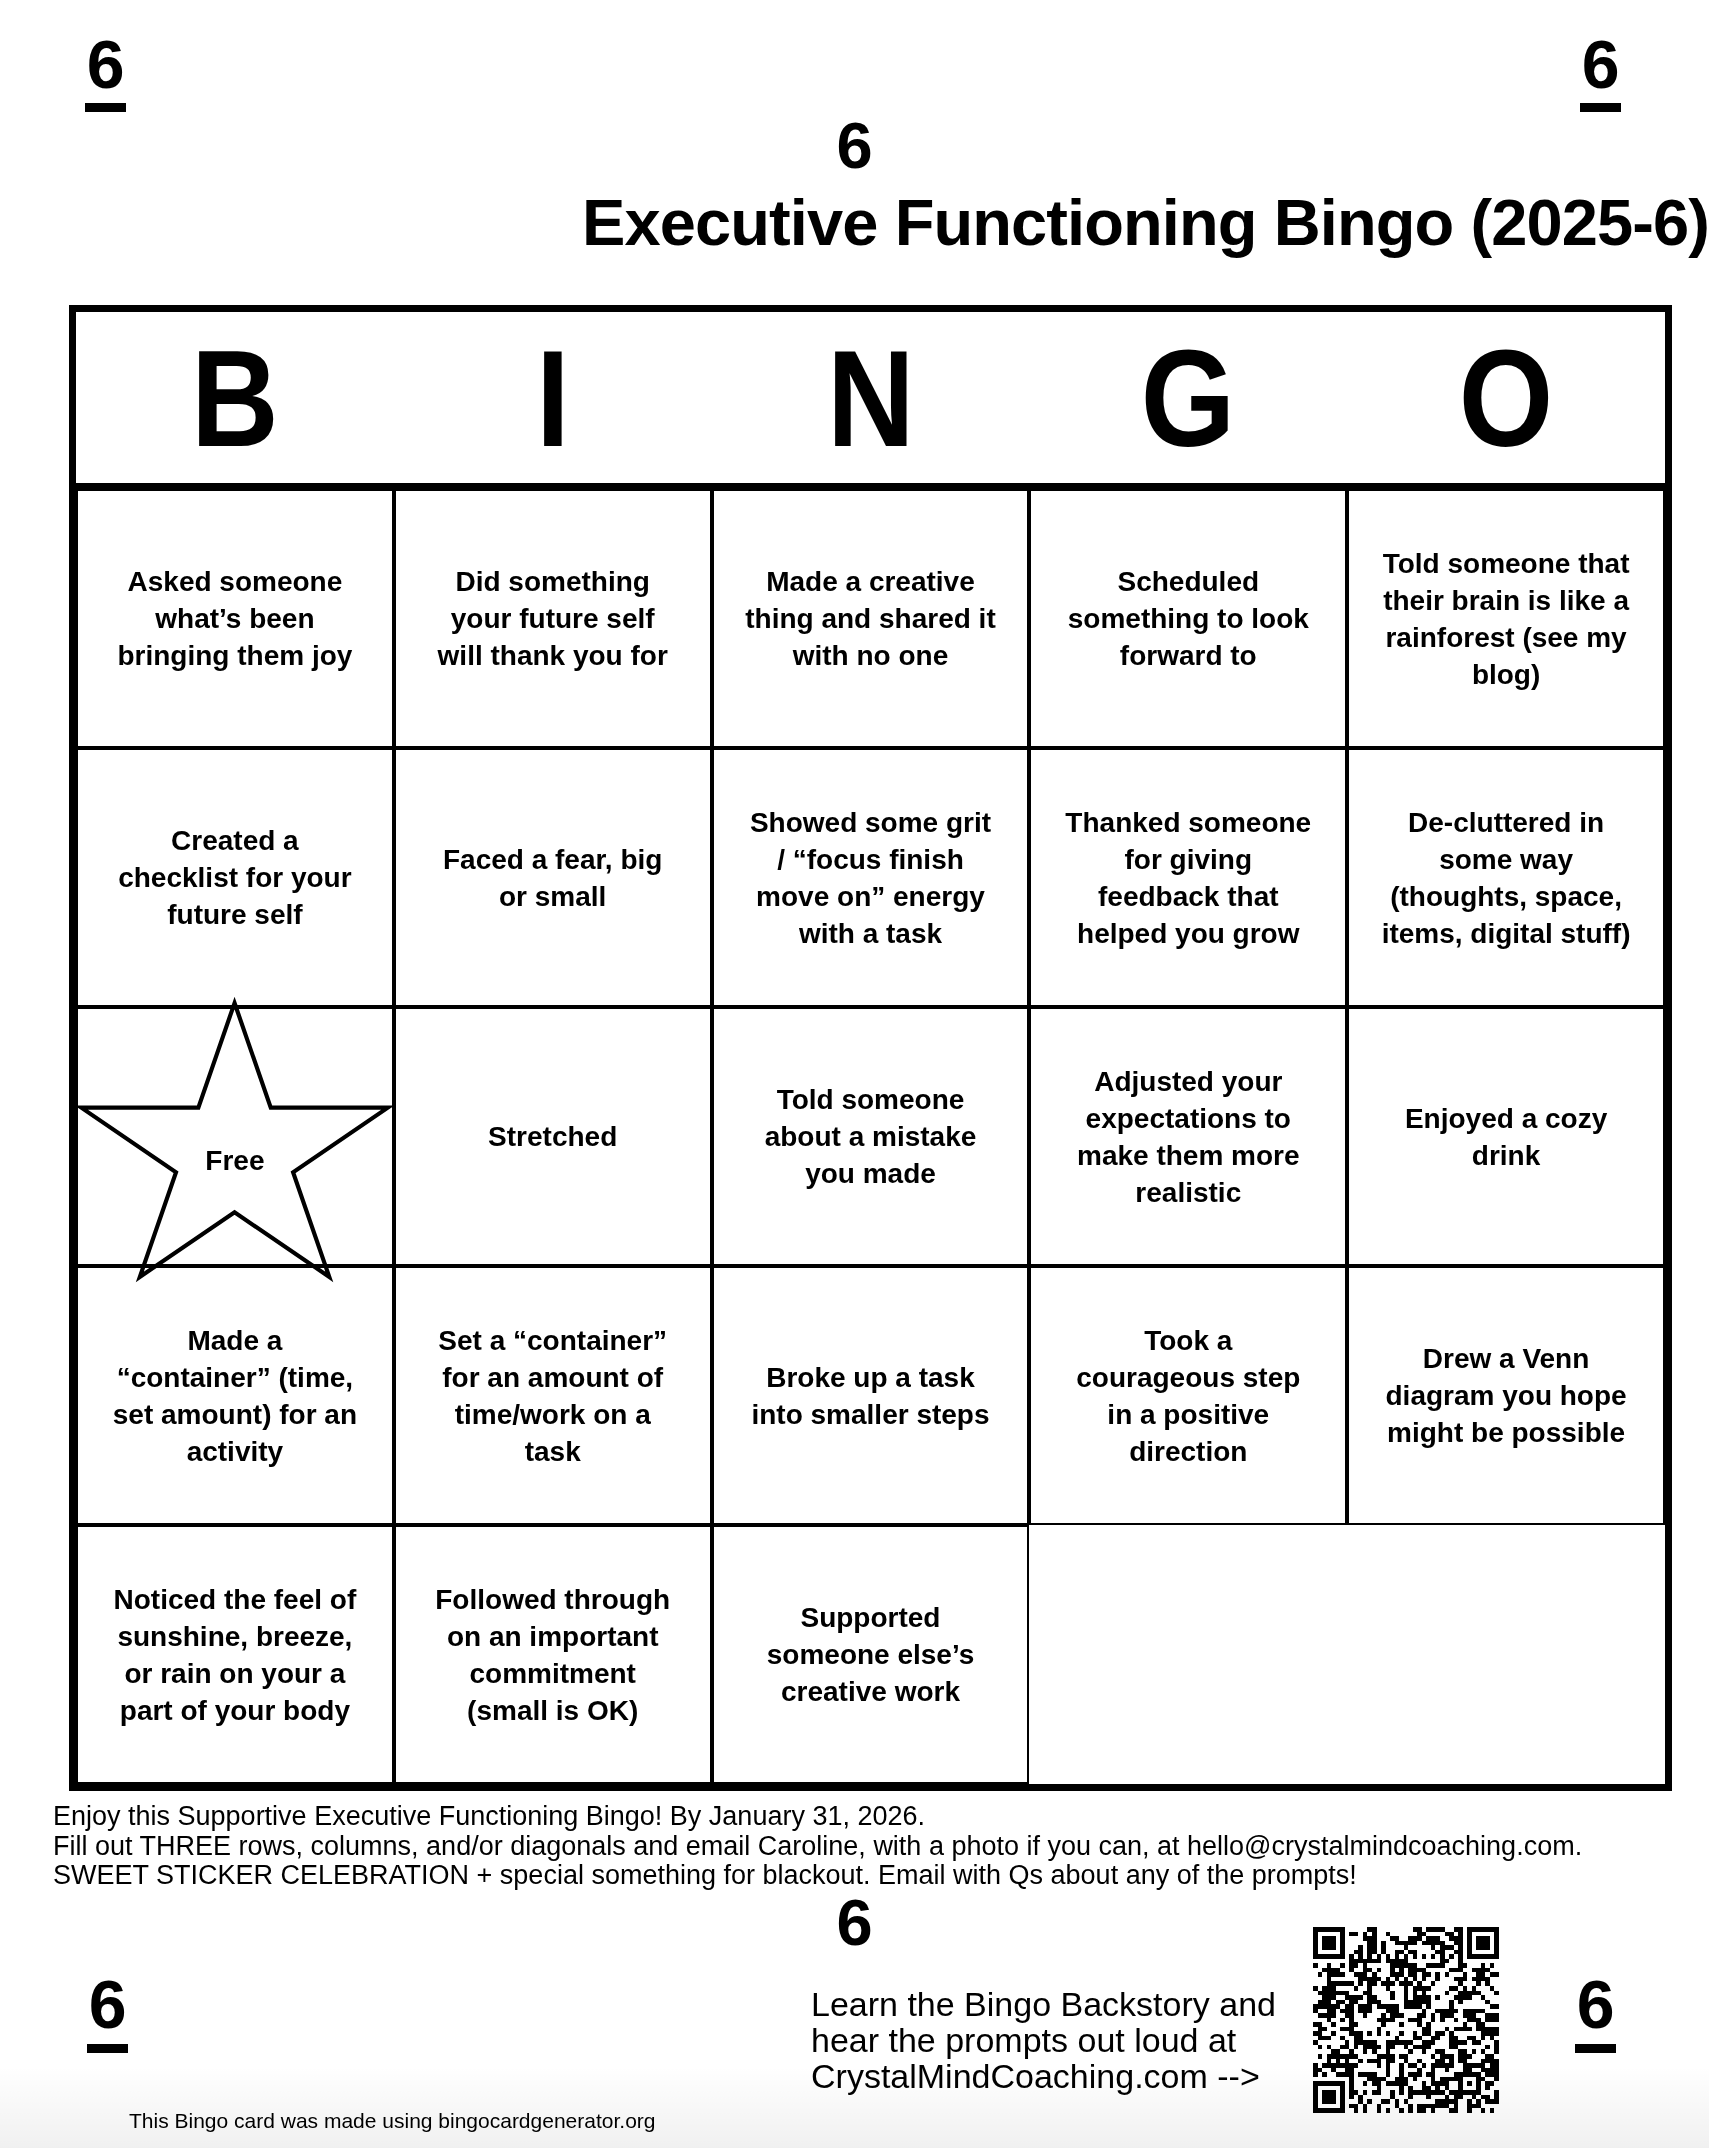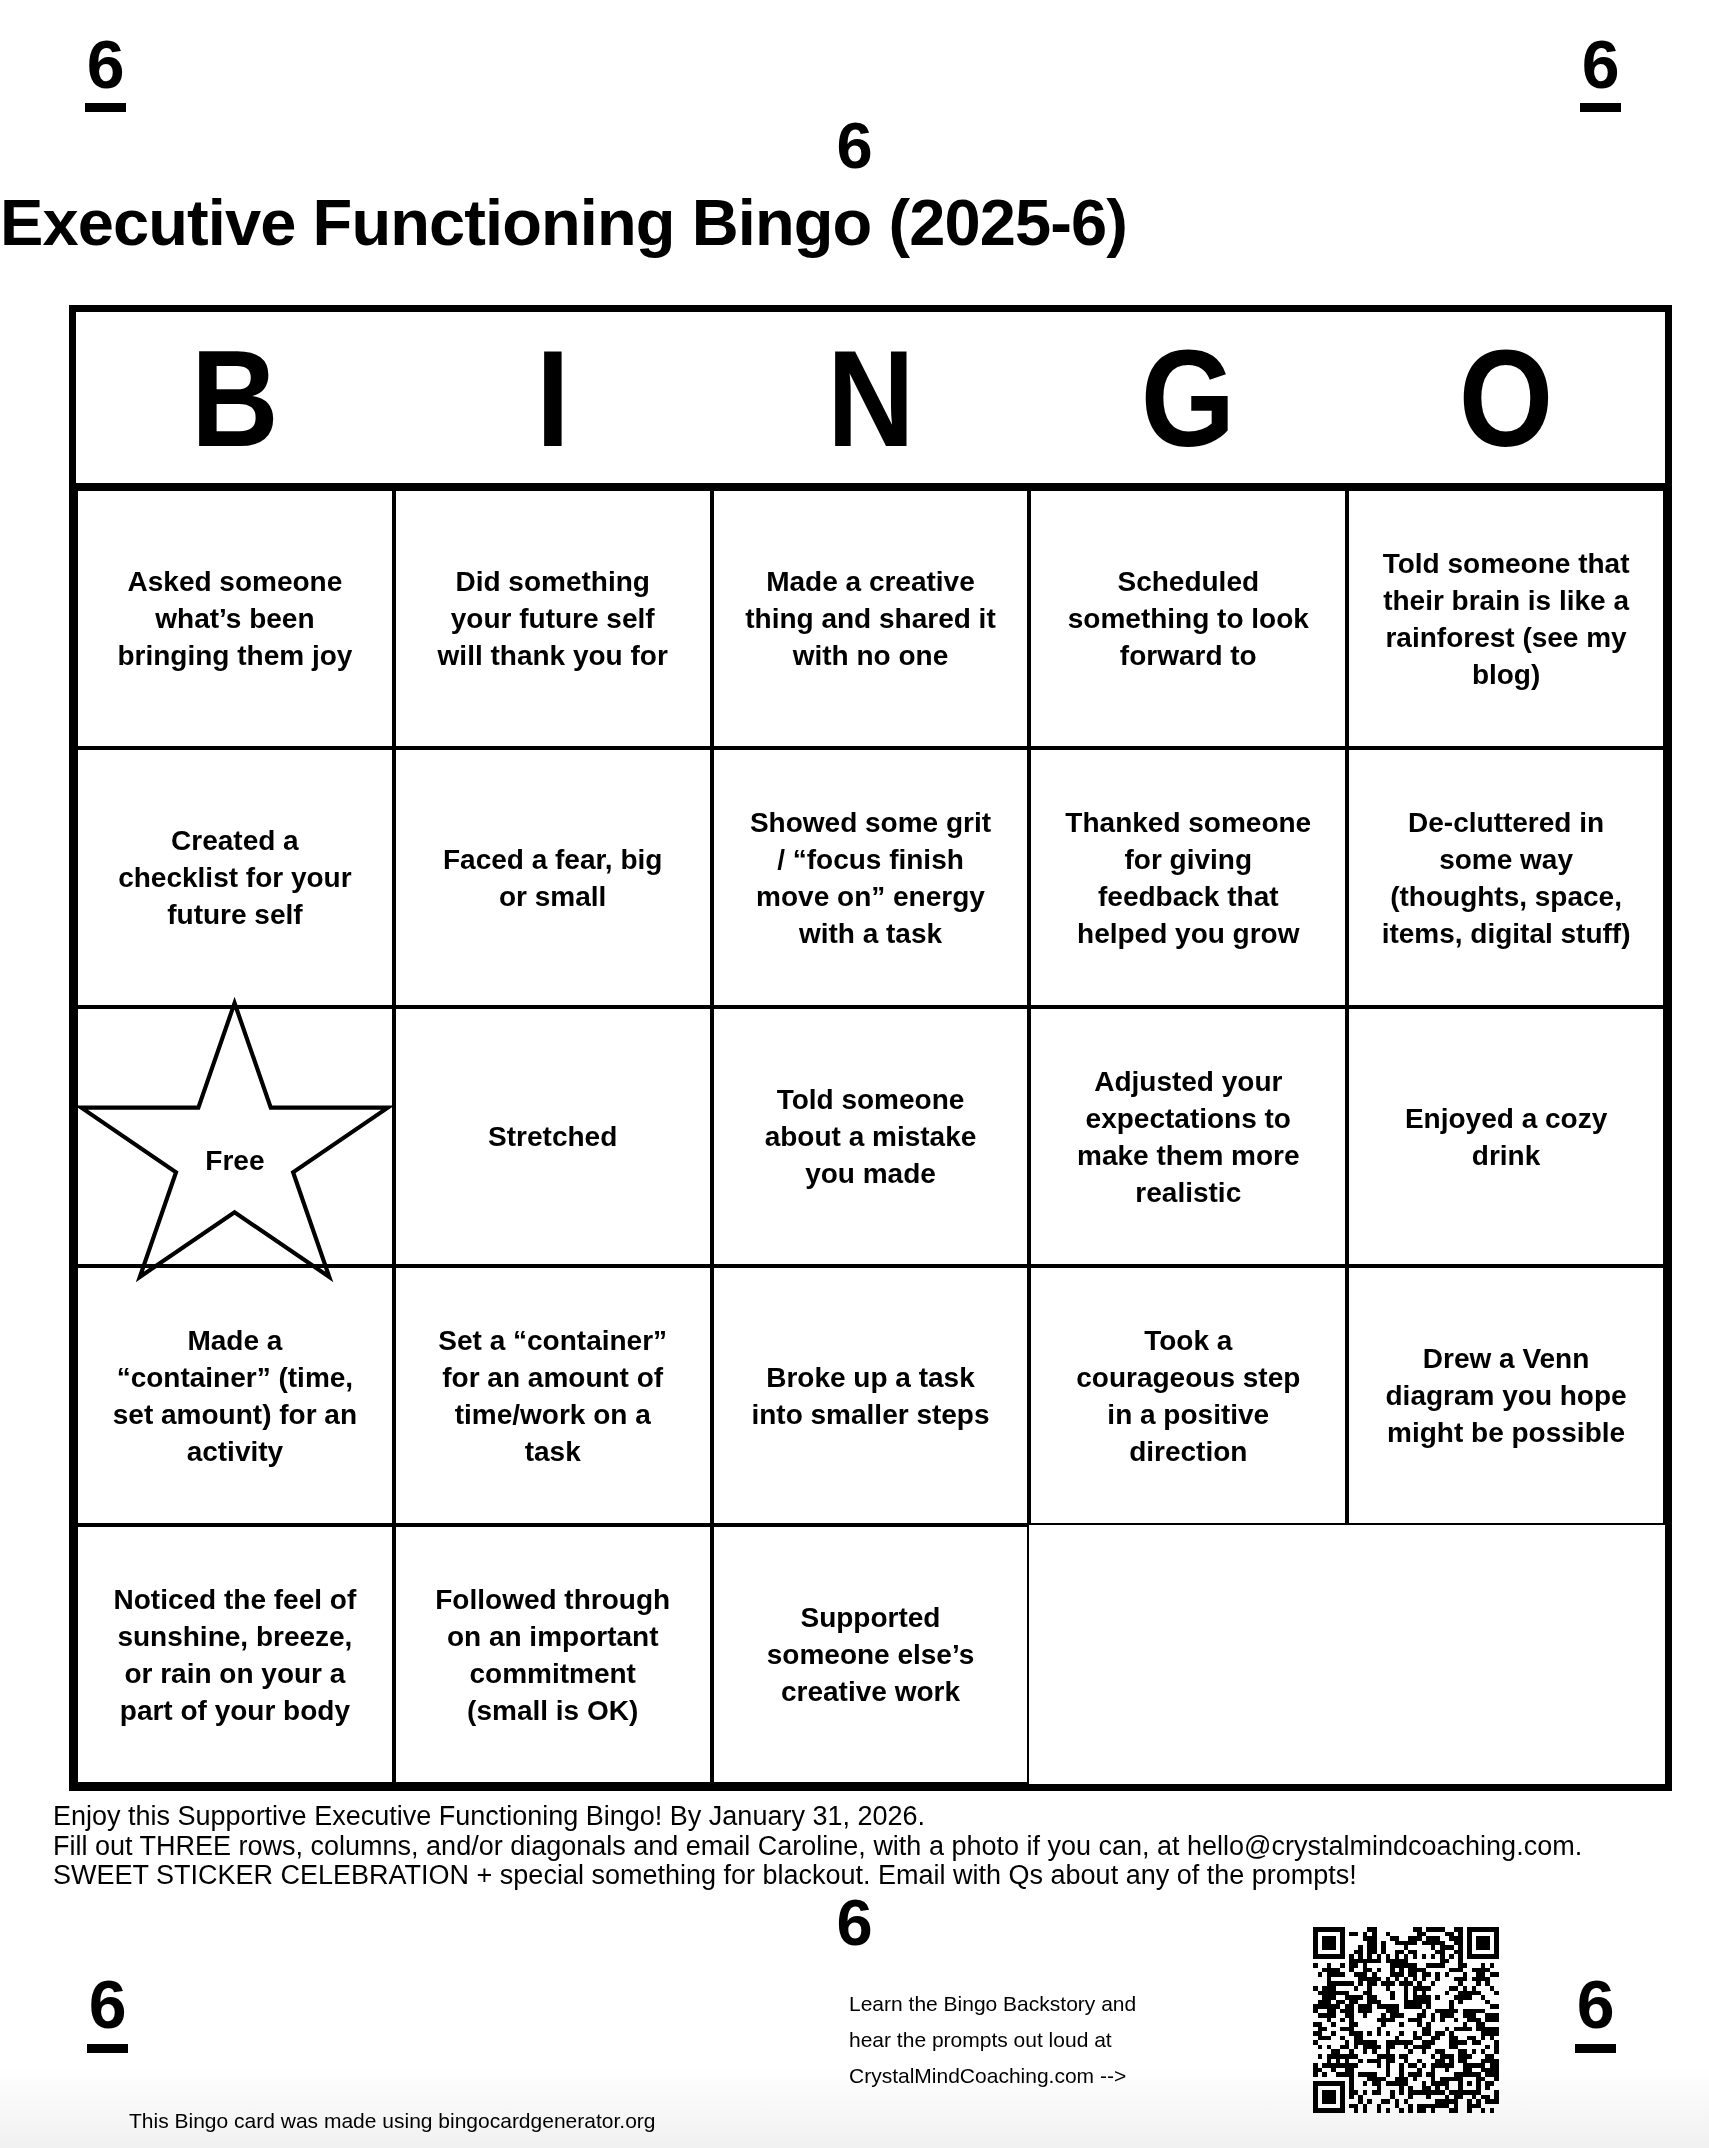--- a/index.html
+++ b/index.html
@@ -27,21 +27,21 @@
   .num-bl{left:87px;top:1970px;}
   .num-br{left:1575px;top:1970px;}
   .center-num{
     position:absolute;left:0;width:100%;text-align:center;
     font-size:65px;font-weight:bold;line-height:1;
   }
   .num-tc{top:113px;}
   .num-bc{top:1890px;}
   .title{
     position:absolute;left:0;top:185px;width:100%;
-    margin:0;text-align:left;
+    margin:0;text-align:right;
     font-size:65px;font-weight:bold;letter-spacing:-0.9px;
   }
   .grid{
     position:absolute;left:69px;top:305px;
     width:1603px;height:1486px;
     box-sizing:border-box;border:7.4px solid #000;
     display:grid;
     grid-template-columns:repeat(5,1fr);
     grid-template-rows:177px repeat(5,1fr);
     background:#fff;
@@ -72,22 +72,22 @@
     width:325px;height:279px;
     overflow:visible;pointer-events:none;
   }
   .star-svg polygon{fill:none;stroke:#000;stroke-width:4.4;}
   .free-label{position:relative;z-index:2;margin-top:48px;}
   .instructions{
     position:absolute;left:53px;top:1802px;width:1624px;
     font-size:27px;line-height:29.5px;font-weight:normal;
   }
   .backstory{
-    position:absolute;left:849px;top:1986px;width:480px;
-    font-size:21px;line-height:36px;font-weight:normal;
+    position:absolute;left:811px;top:1986px;width:480px;
+    font-size:34px;line-height:36px;font-weight:normal;
   }
   .credit{
     position:absolute;left:129px;top:2109px;
     font-size:21px;font-weight:normal;
   }
   .qr{
     position:absolute;left:1313px;top:1927px;
     width:186px;height:186px;
   }
   .qr svg{width:100%;height:100%;shape-rendering:crispEdges;}

